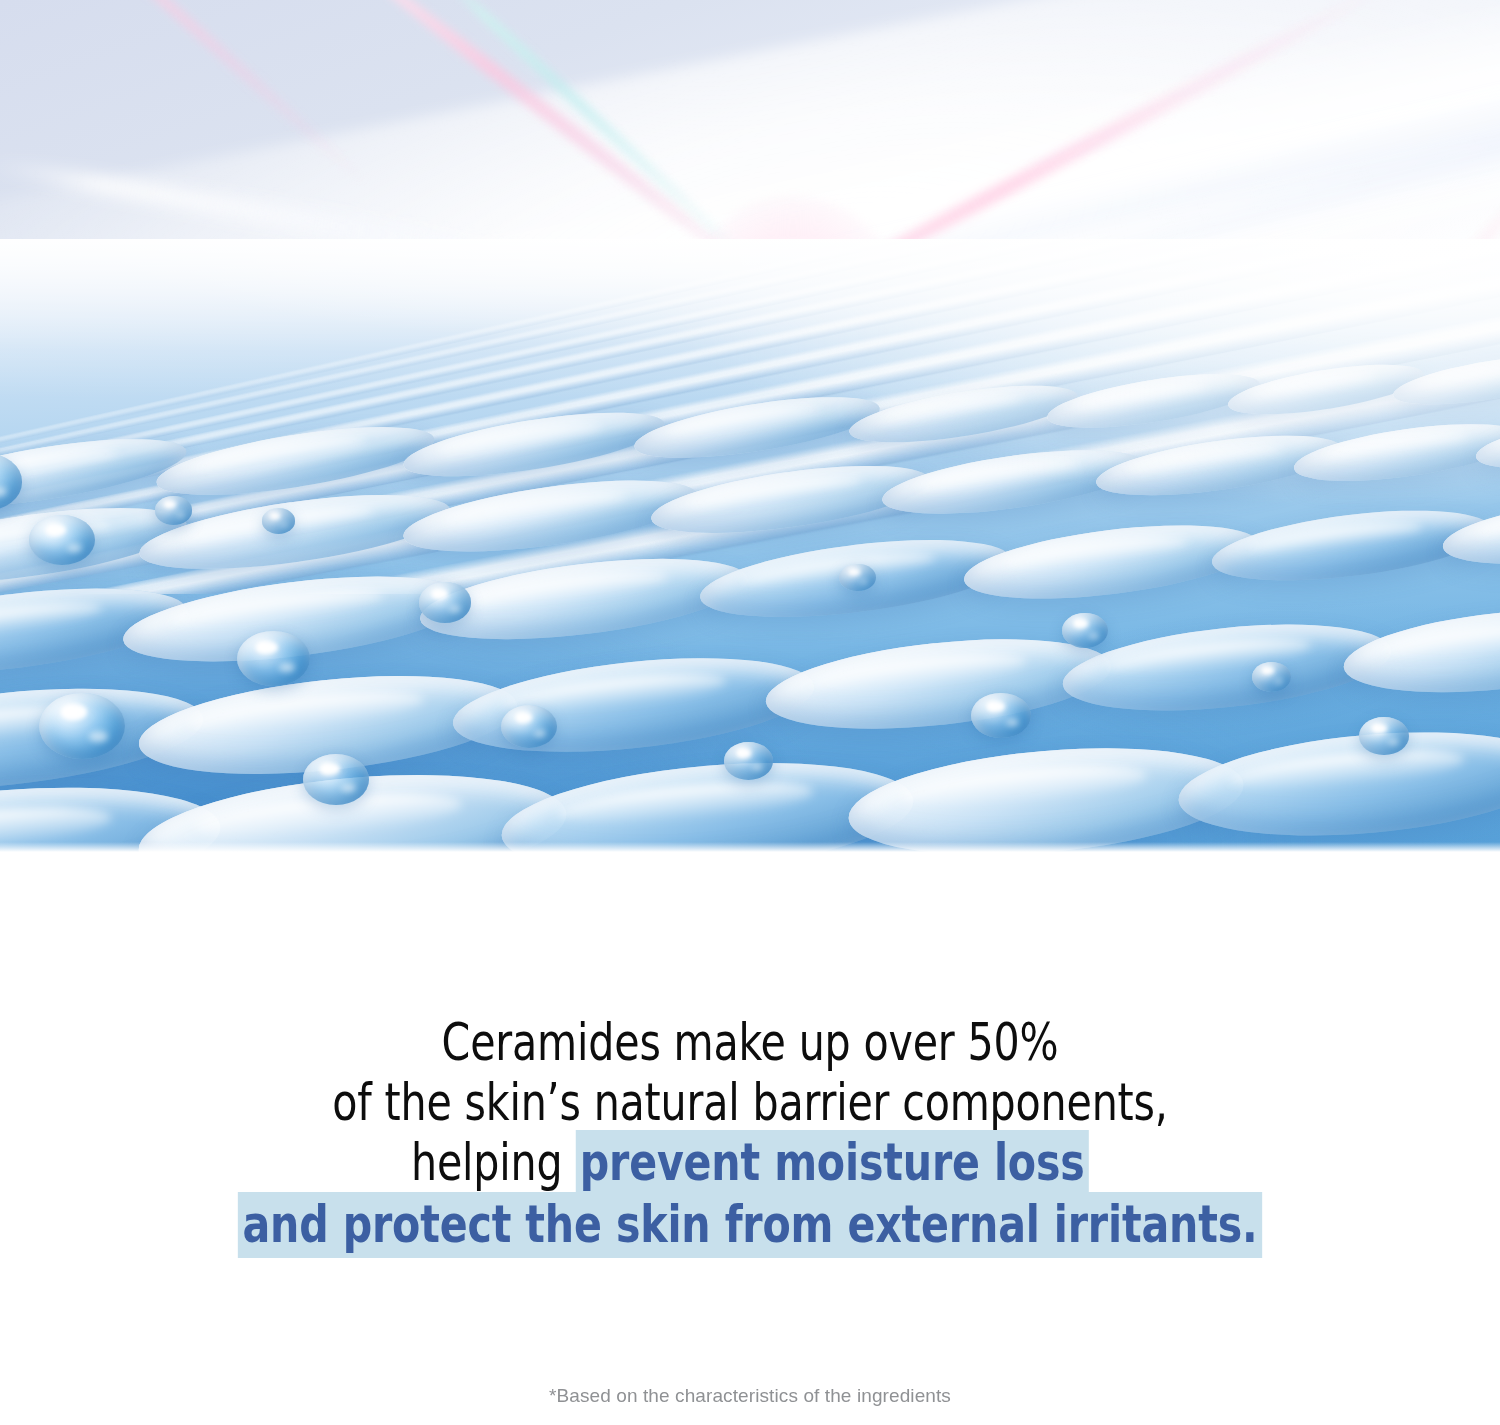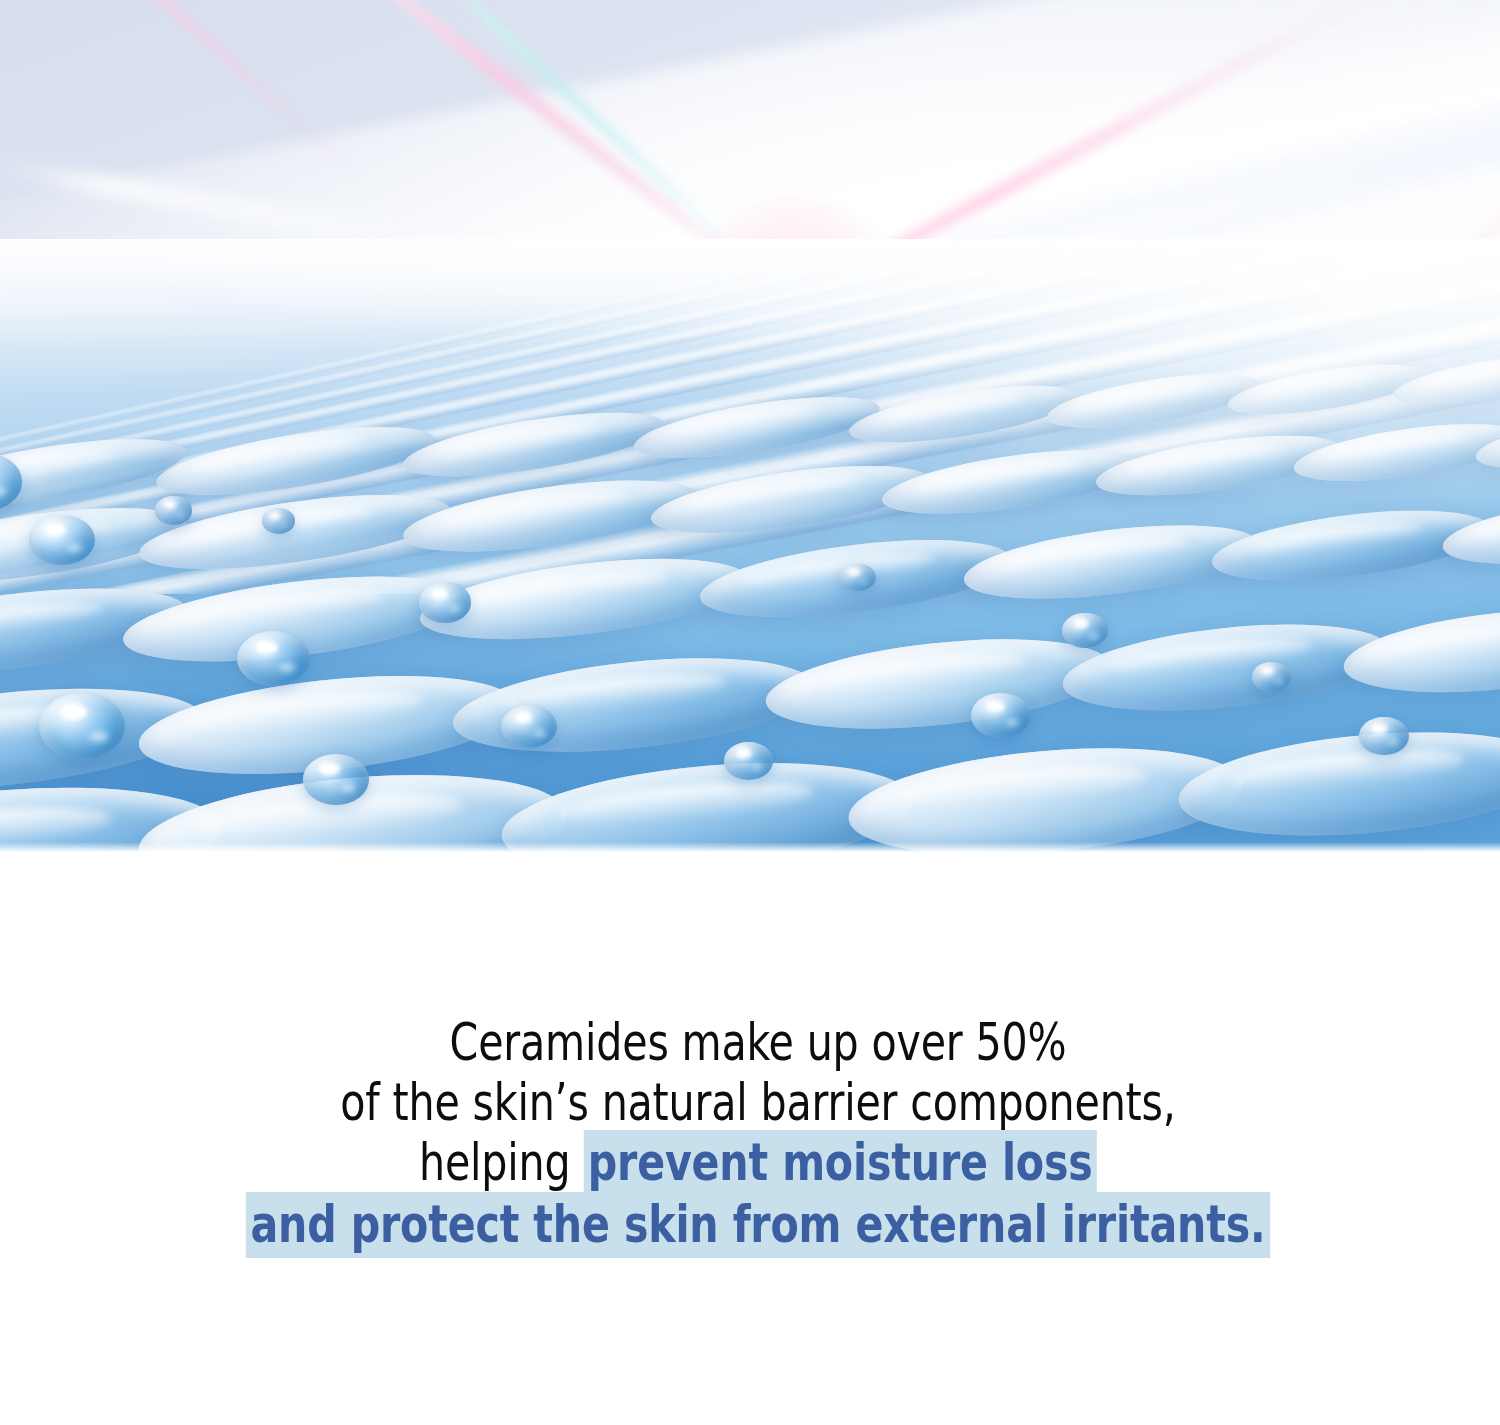--- a/index.html
+++ b/index.html
@@ -230,21 +230,21 @@
 
   
   .hero-bottom-fade {
     position:absolute; left:0; bottom:0; width:100%; height:10px;
     background:linear-gradient(to bottom, rgba(255,255,255,0) 0%, rgba(255,255,255,1) 100%);
   }
 
   
   .copy {
     position:absolute;
-    left:8px; top:852px;
+    left:0; top:852px;
     width:1200px;
     height:573px;
     background:#ffffff;
   }
 
   .headline {
     position:absolute;
     left:0; top:160px;
     width:1500px;
     text-align:center;
@@ -478,15 +478,16 @@
 
   <div class="copy">
 
     <div class="headline">
       <span class="ln">Ceramides make up over 50%</span>
       <span class="ln">of the skin’s natural barrier components,</span>
       <span class="ln"><span>helping </span><span class="hl">prevent moisture loss</span></span>
       <span class="ln last"><span class="hl">and protect the skin from external irritants.</span></span>
     </div>
 
+    <div class="footnote">*Based on the characteristics of the ingredients</div>
   </div>
 
 </div>
 
 </body></html>

